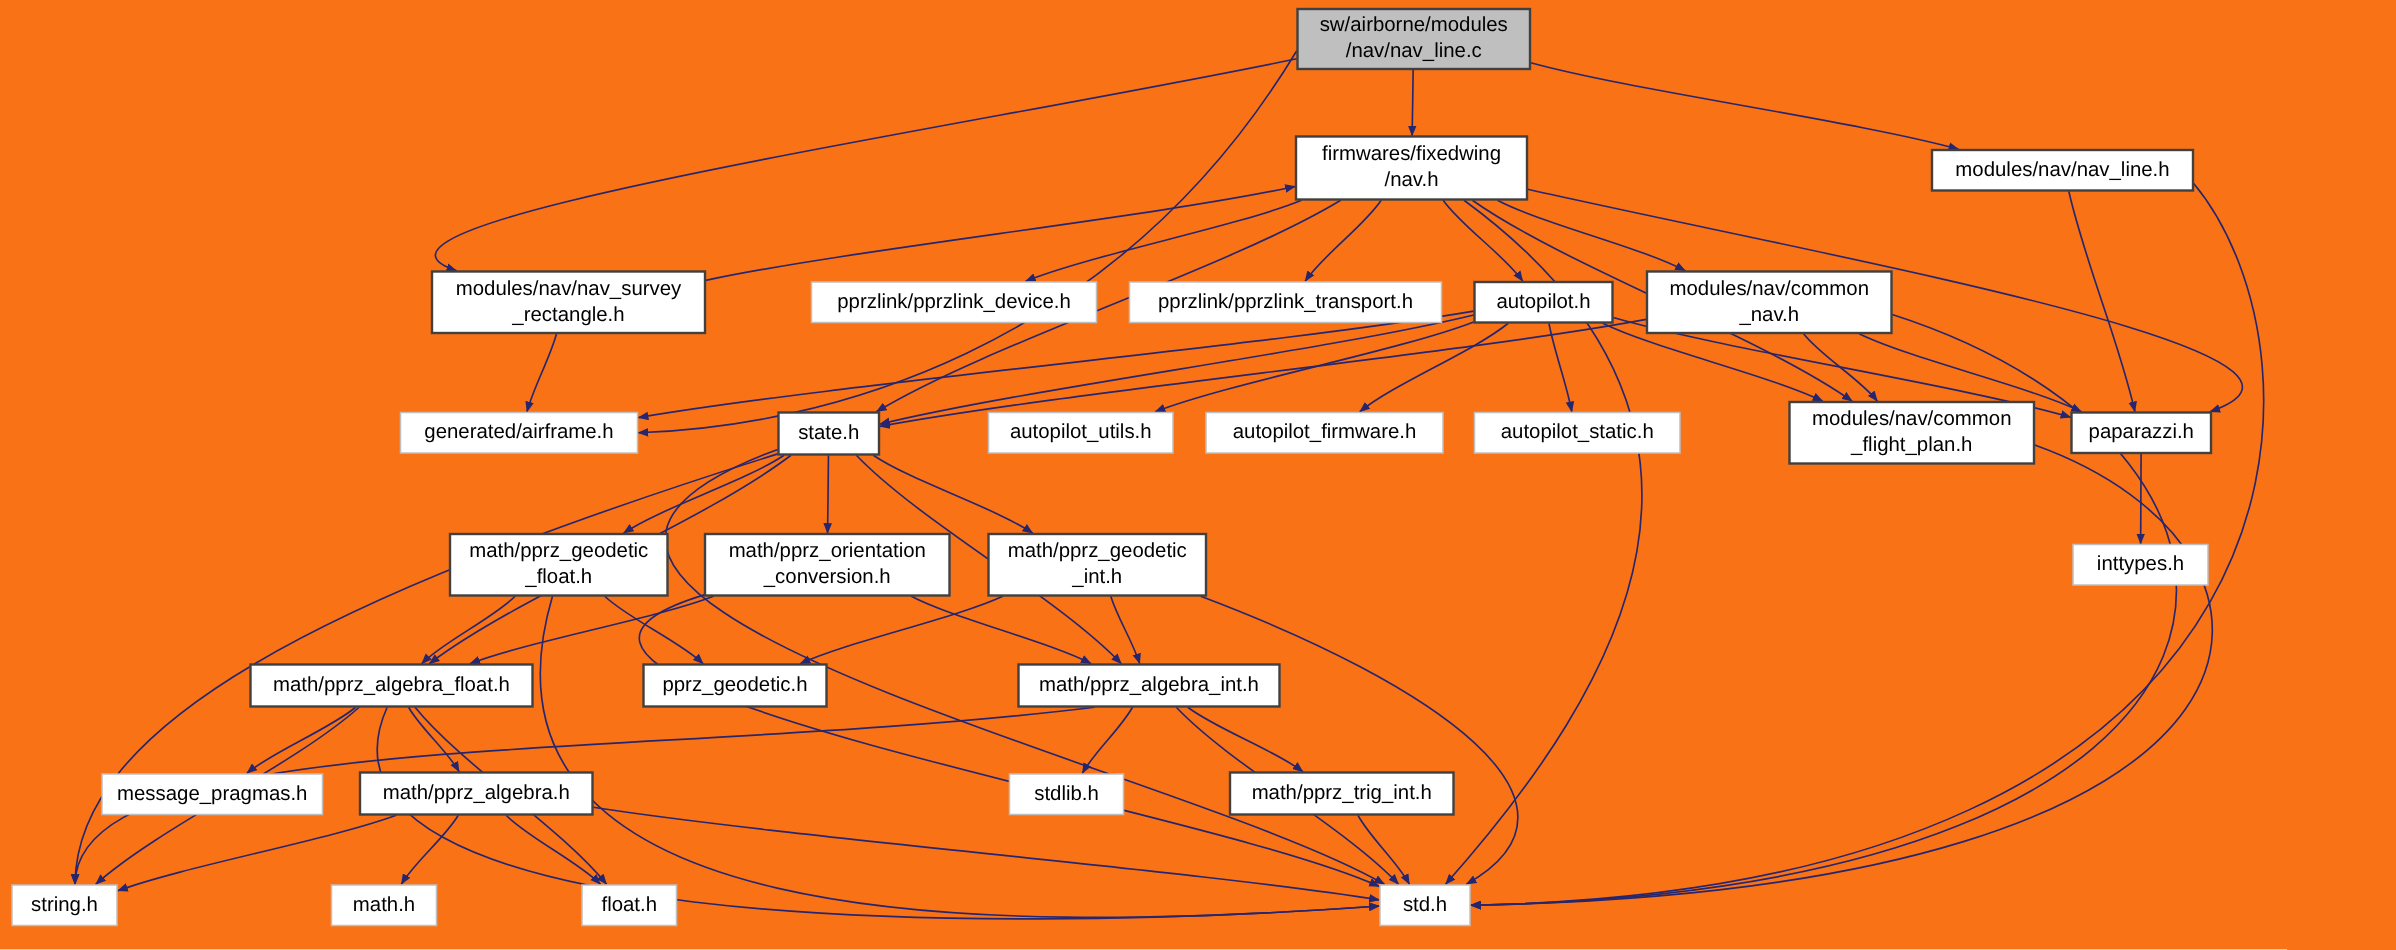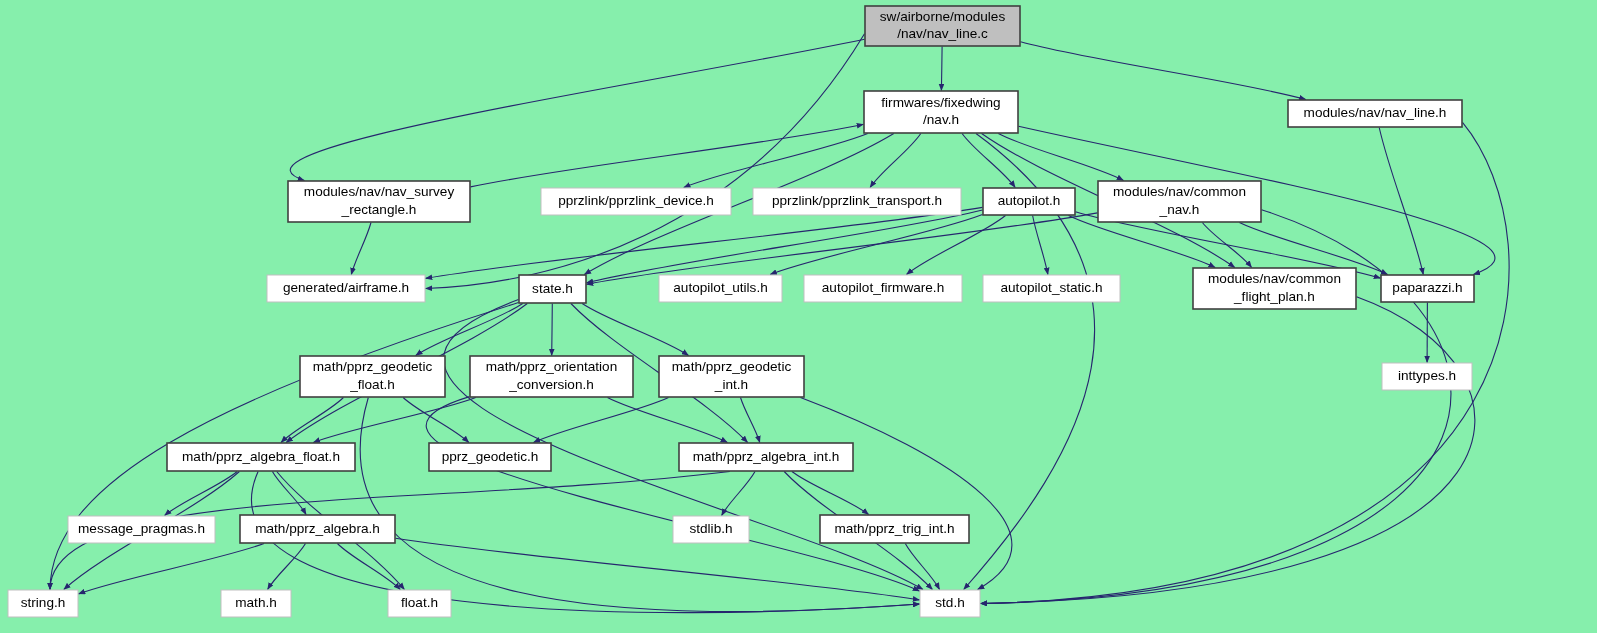--- a/index.html
+++ b/index.html
@@ -1,17 +1,17 @@
 <!DOCTYPE html>
 <html><head>
 <meta charset="utf-8">
 <style>
   html,body{margin:0;padding:0;background:#ffffff;}
   body{font-family:"Liberation Sans", sans-serif;}
-  #stage{position:relative;width:1597px;height:633px;background:#86efac;overflow:hidden;}
+  #stage{position:relative;width:1597px;height:633px;background:#f97316;overflow:hidden;}
   #graph{position:absolute;left:0;top:0;width:1597px;height:633px;}
   .nodeLabel{font-family:"Liberation Sans", sans-serif;font-size:13.6px;fill:#000000;text-anchor:middle;dominant-baseline:middle;}
   .edge{fill:none;stroke:#26266e;stroke-width:1.1px;}
   .arrow{fill:#26266e;stroke:none;}
   .box-plain{fill:#ffffff;stroke:#bfbfbf;stroke-width:1px;}
   .box-strong{fill:#ffffff;stroke:#404040;stroke-width:1.6px;}
   .box-root{fill:#bfbfbf;stroke:#404040;stroke-width:1.6px;}
 </style>
 </head>
 <body>

